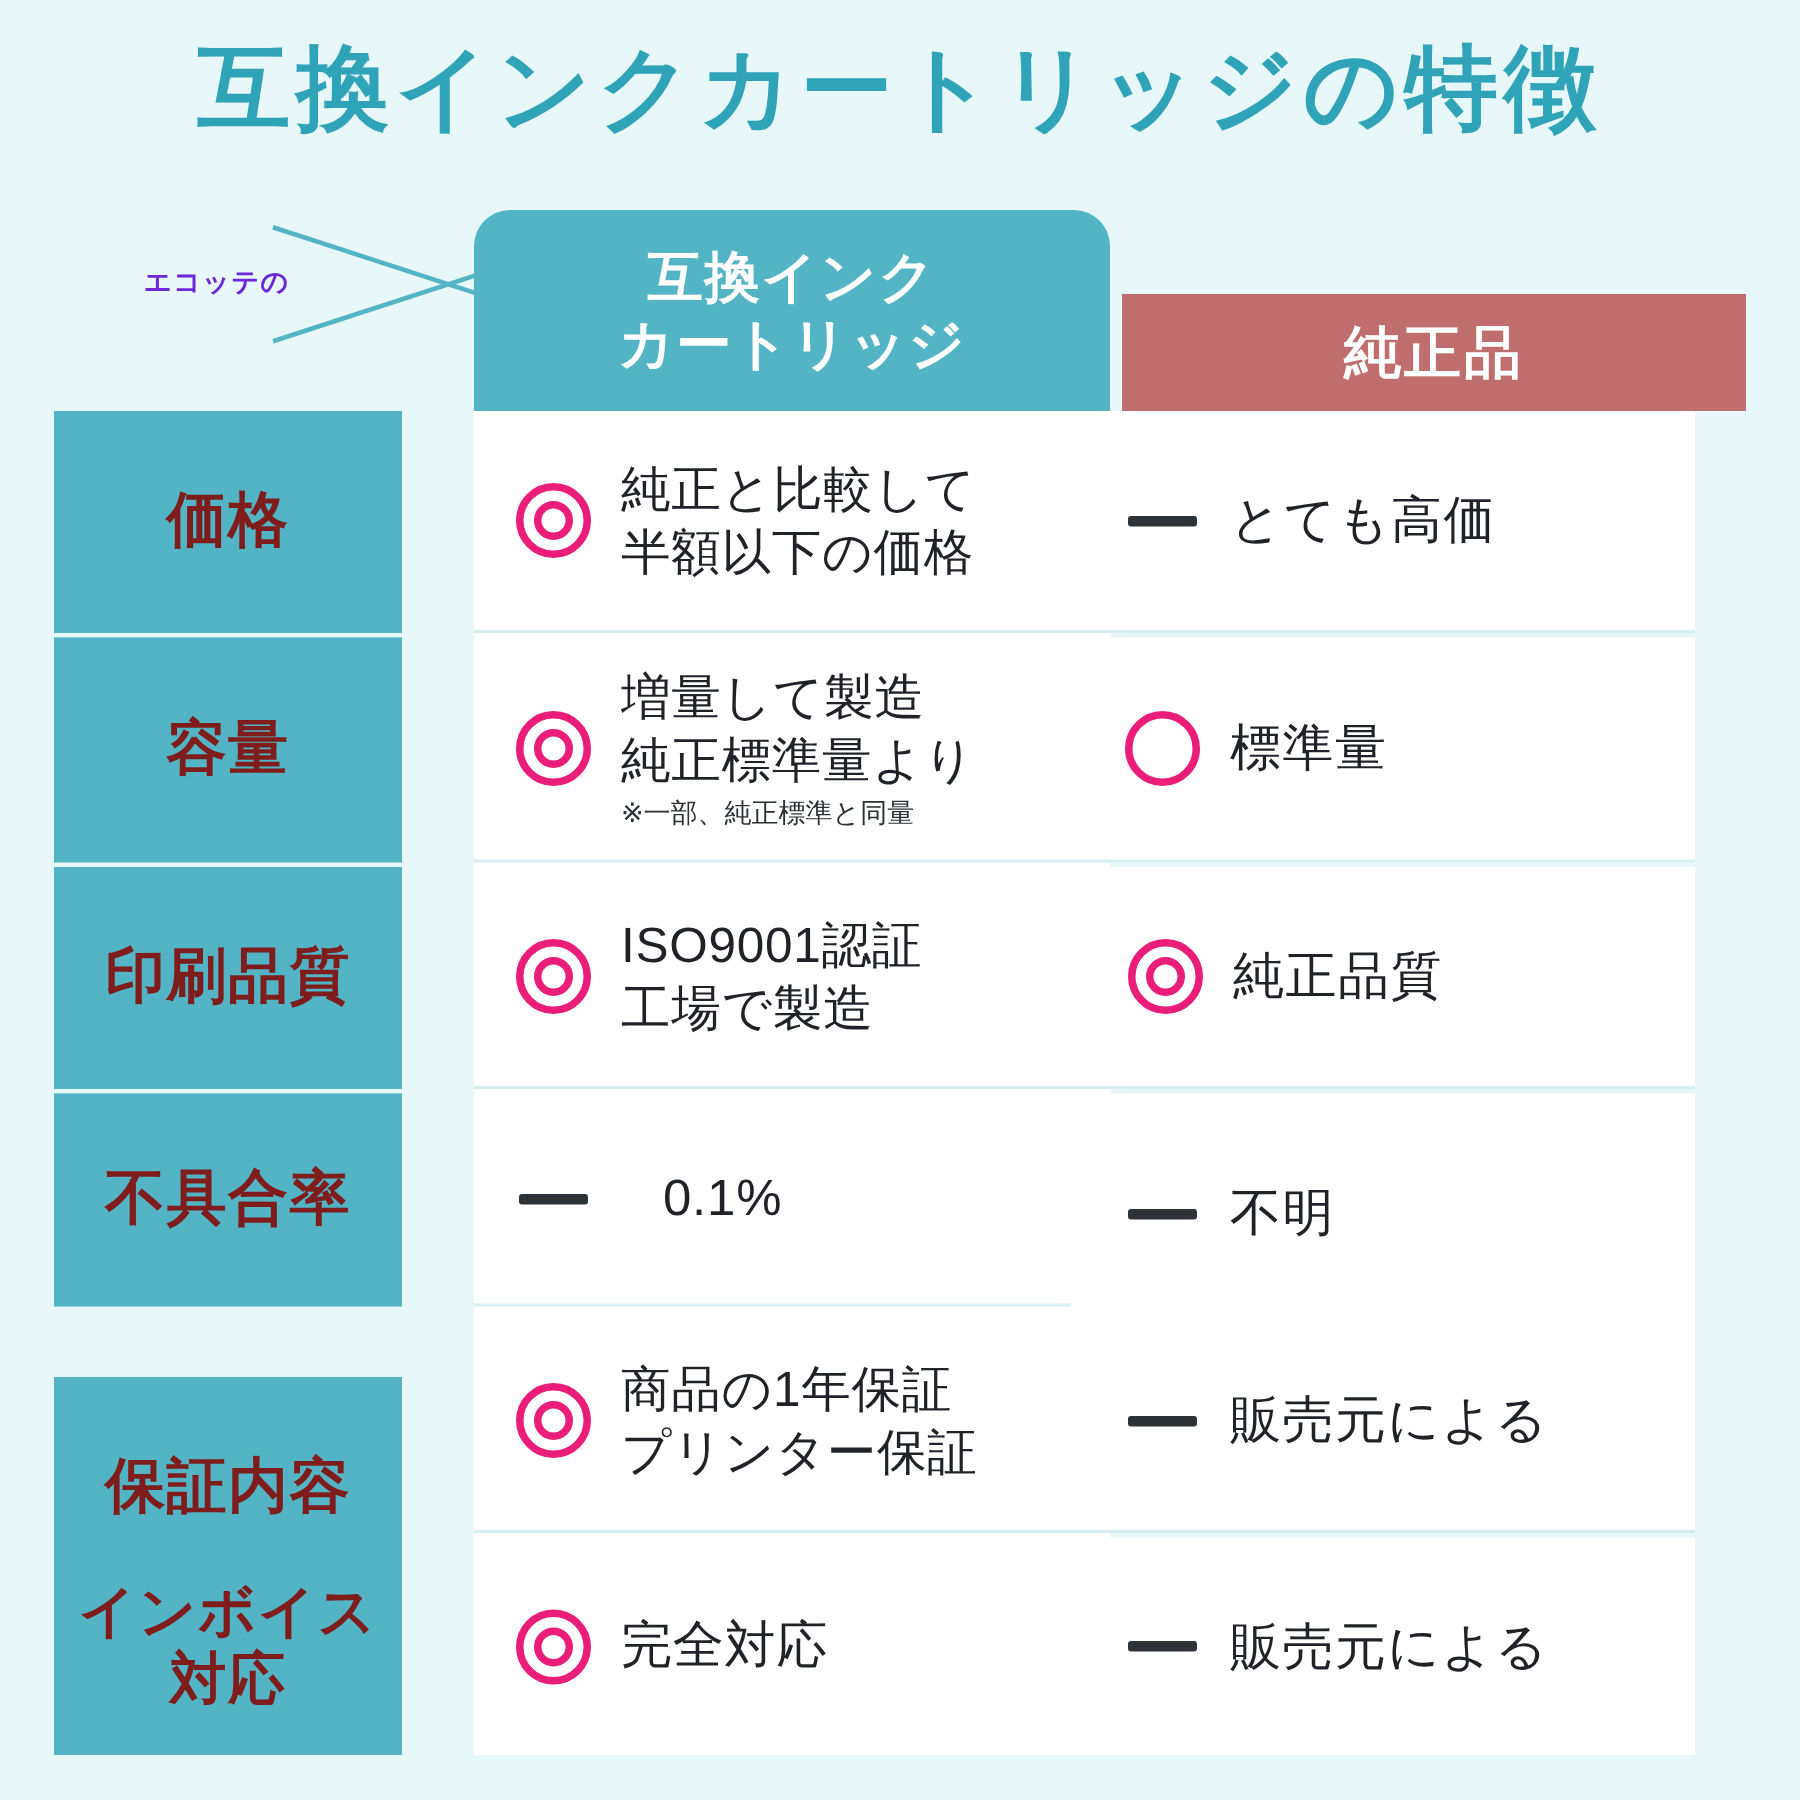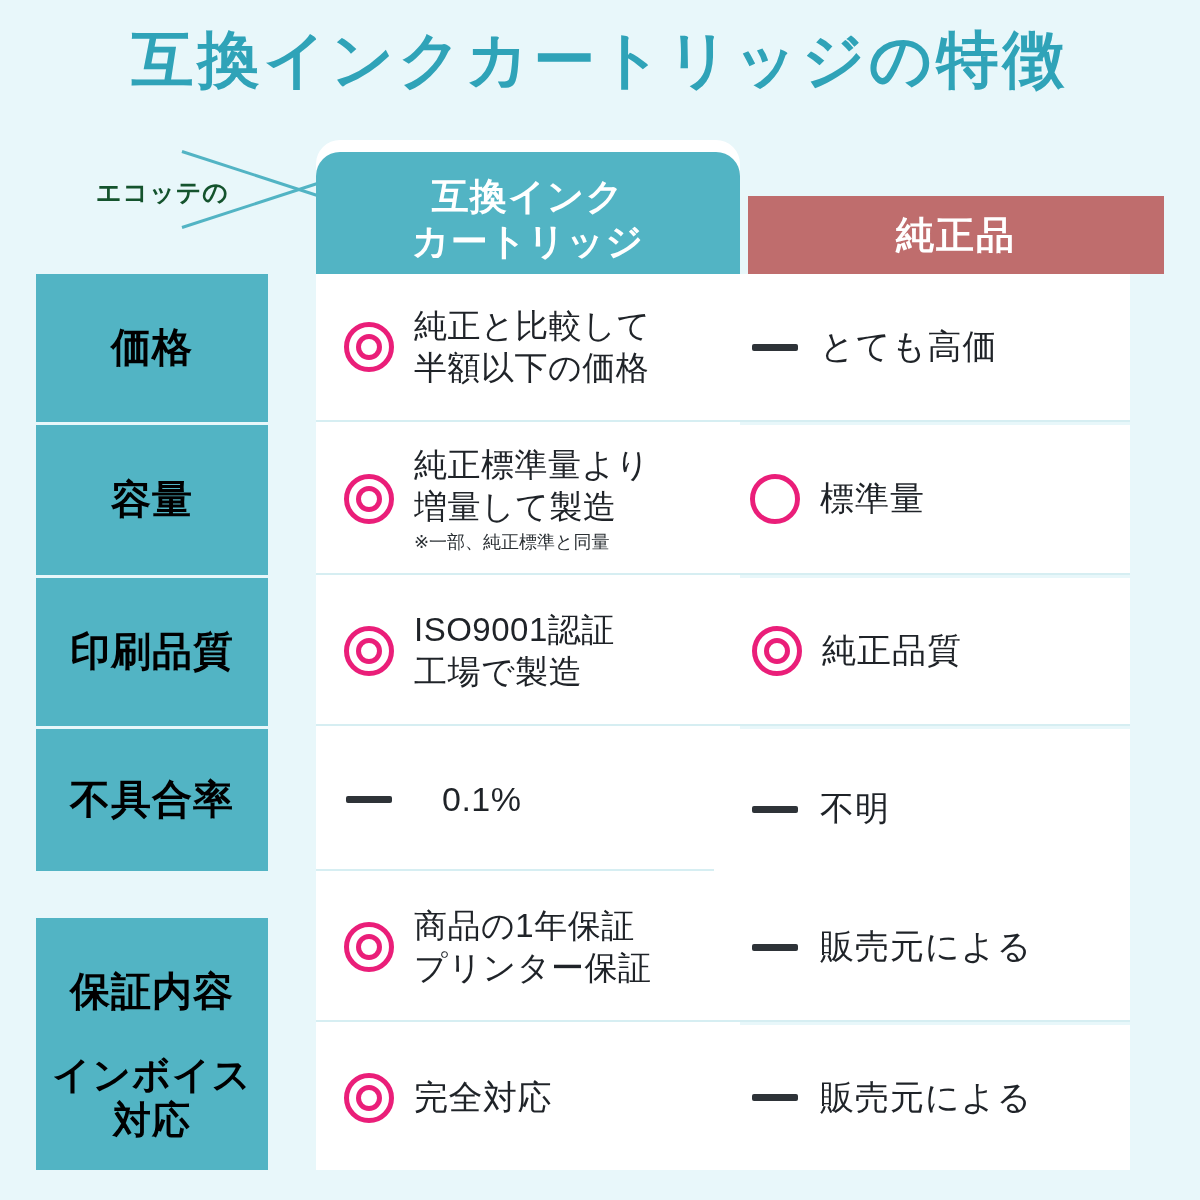--- a/index.html
+++ b/index.html
@@ -46,21 +46,21 @@
     top: 140px;
     width: 424px;
     height: 1030px;
     background: #ffffff;
     border-radius: 24px 24px 0 0;
     box-shadow: 0 0 0 0 transparent;
   }
   .compat-head {
     position: absolute;
     left: 316px;
-    top: 152px;
+    top: 140px;
     width: 424px;
     height: 134px;
     background: #52b4c4;
     border-radius: 24px 24px 0 0;
     color: #fff;
     font-size: 37px;
     font-weight: bold;
     line-height: 1.22;
     display: flex;
     align-items: center;
@@ -82,41 +82,41 @@
     align-items: center;
     justify-content: center;
     letter-spacing: 2px;
   }
 
   
   .ecotte {
     position: absolute;
     left: 96px;
     top: 176px;
-    font-size: 25px;
-    font-weight: bold;
-    color: #14532d;
+    font-size: 18px;
+    font-weight: bold;
+    color: #6d28d9;
     letter-spacing: 1px;
   }
   .arrow-line {
     position: absolute;
     background: #52b4c4;
     height: 3px;
     transform-origin: left center;
   }
   .arrow-line.a1 { left: 182px; top: 150px; width: 148px; transform: rotate(18deg); }
   .arrow-line.a2 { left: 182px; top: 226px; width: 148px; transform: rotate(-18deg); }
 
   
   .lbl {
     position: absolute;
     left: 36px;
     width: 232px;
     background: #52b4c4;
-    color: #000000;
+    color: #7f1d1d;
     font-size: 40px;
     font-weight: bold;
     display: flex;
     align-items: center;
     justify-content: center;
     text-align: center;
     line-height: 1.18;
     letter-spacing: 1px;
     border-bottom: 3px solid #e8f7fa;
   }
@@ -246,22 +246,22 @@
       </div>
     <div class="gtext">とても高価</div>
   </div>
 
   <div class="lbl" style="top:425px; height:150px;">容量</div>
   <div class="cc" style="top:425px; height:150px;">
     <div class="mark">
         <div class="double-circle"></div>
       </div>
     <div class="celltext">
+      <div>増量して製造</div>
       <div>純正標準量より</div>
-      <div>増量して製造</div>
       <span class="note">※一部、純正標準と同量</span>
     </div>
   </div>
   <div class="gc" style="top:425px; height:150px;">
     <div class="mark">
         <div class="single-circle"></div>
       </div>
     <div class="gtext">標準量</div>
   </div>
 

